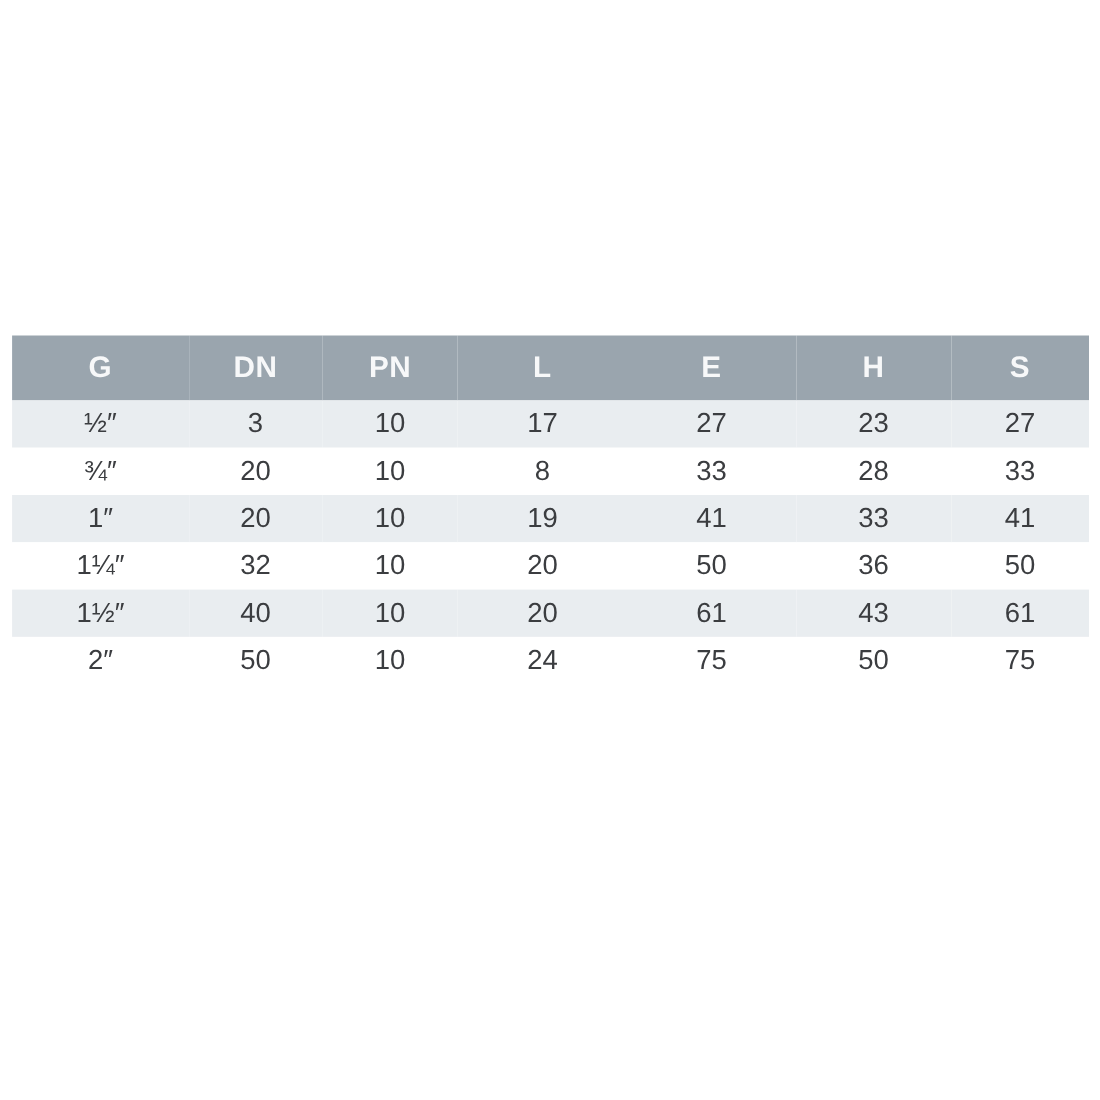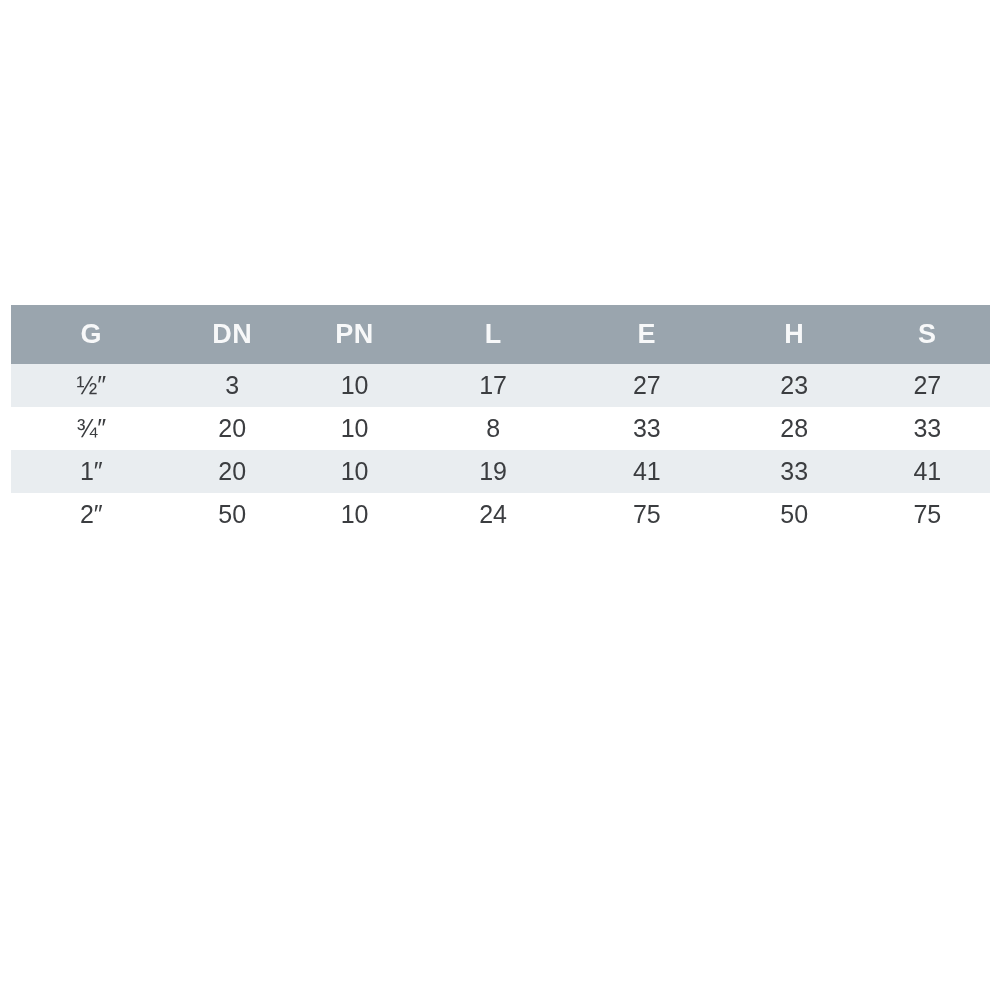--- a/index.html
+++ b/index.html
@@ -111,20 +111,38 @@
         <tr>
           <td>1″</td>
           <td>20</td>
           <td>10</td>
           <td>19</td>
           <td>41</td>
           <td>33</td>
           <td>41</td>
         </tr>
         <tr>
+          <td>1¼″</td>
+          <td>32</td>
+          <td>10</td>
+          <td>20</td>
+          <td>50</td>
+          <td>36</td>
+          <td>50</td>
+        </tr>
+        <tr>
+          <td>1½″</td>
+          <td>40</td>
+          <td>10</td>
+          <td>20</td>
+          <td>61</td>
+          <td>43</td>
+          <td>61</td>
+        </tr>
+        <tr>
           <td>2″</td>
           <td>50</td>
           <td>10</td>
           <td>24</td>
           <td>75</td>
           <td>50</td>
           <td>75</td>
         </tr>
       </tbody>
     </table>

